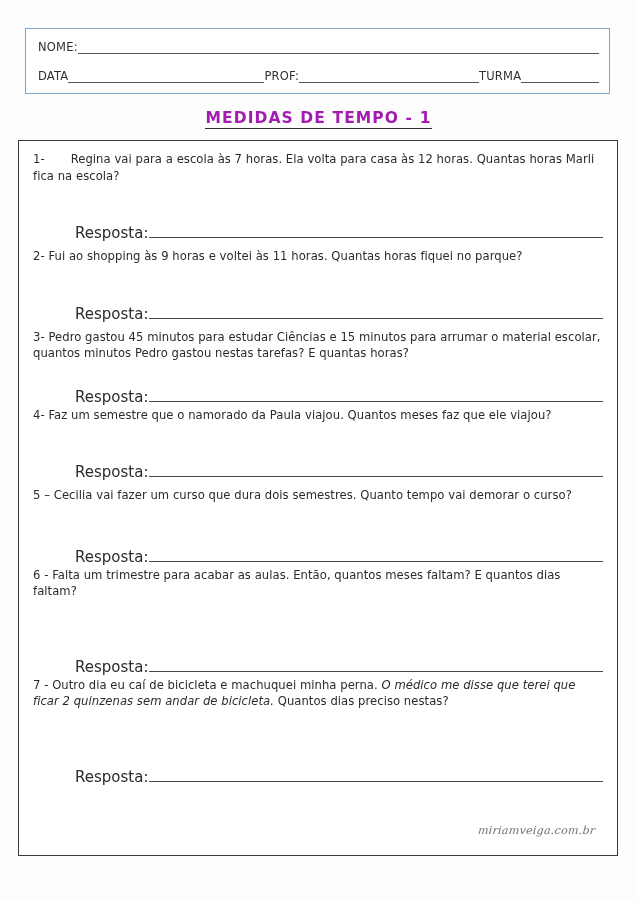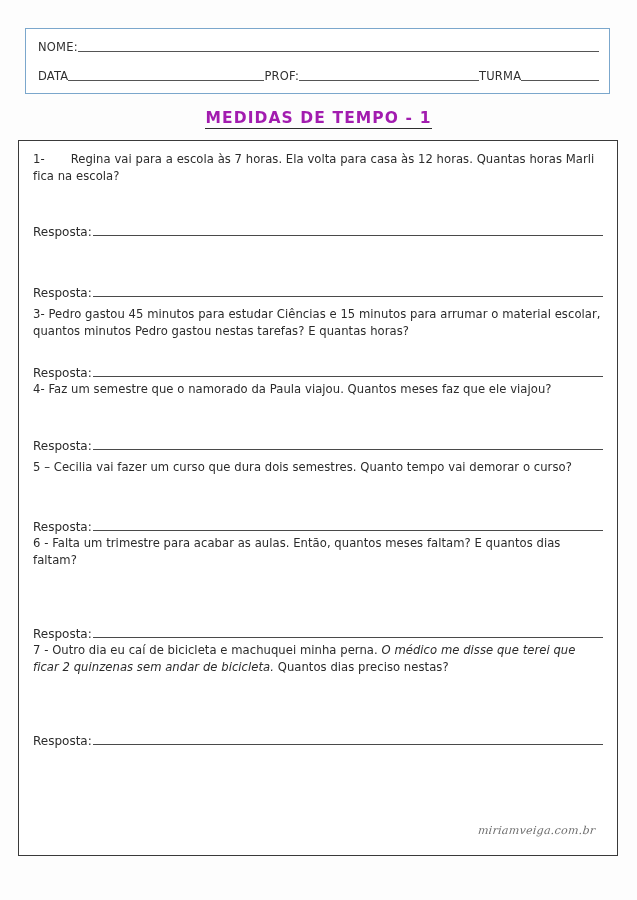--- a/index.html
+++ b/index.html
@@ -32,21 +32,21 @@
     height: 66px;
     border: 1.5px solid #7ba7cc;
     background: #ffffff;
     box-sizing: border-box;
   }
   .field-row {
     position: absolute;
     left: 12px;
     right: 10px;
     display: flex;
-    align-items: flex-start;
+    align-items: flex-end;
     font-size: 11.5px;
     letter-spacing: 0.2px;
     color: #333;
     white-space: nowrap;
   }
   .field-row.row-1 { top: 11px; }
   .field-row.row-2 { top: 40px; }
 
   .fld-label {
     font-size: 11.5px;
@@ -109,23 +109,24 @@
   .q-text .lead-gap { display: inline-block; width: 26px; }
   .q-text em { font-style: italic; }
 
   .answer-row {
     display: flex;
     align-items: baseline;
     margin-top: 0;
     white-space: nowrap;
   }
   .answer-label {
-    font-size: 12px;
+    font-size: 15px;
     color: #2b2b2b;
     flex: 0 0 auto;
+    margin-left: 42px;
   }
   .answer-rule {
     flex: 1 1 auto;
     border-bottom: 1.1px solid #4a4a4a;
     height: 11px;
     margin-left: 1px;
   }
 
   
   .gap-1  { height: 40px; }
@@ -185,20 +186,21 @@
       <div class="gap-1"></div>
       <div class="answer-row">
         <span class="answer-label">Resposta:</span>
         <span class="answer-rule"></span>
       </div>
     </div>
 
     <div class="after-ans"></div>
 
     <div class="q-block">
+      <p class="q-text"><span>2-</span>&nbsp;<span>Fui ao shopping às 9 horas e voltei às 11 horas. Quantas horas fiquei no parque?</span></p>
       <div class="gap-2"></div>
       <div class="answer-row">
         <span class="answer-label">Resposta:</span>
         <span class="answer-rule"></span>
       </div>
     </div>
 
     <div class="after-ans"></div>
 
     <div class="q-block">

